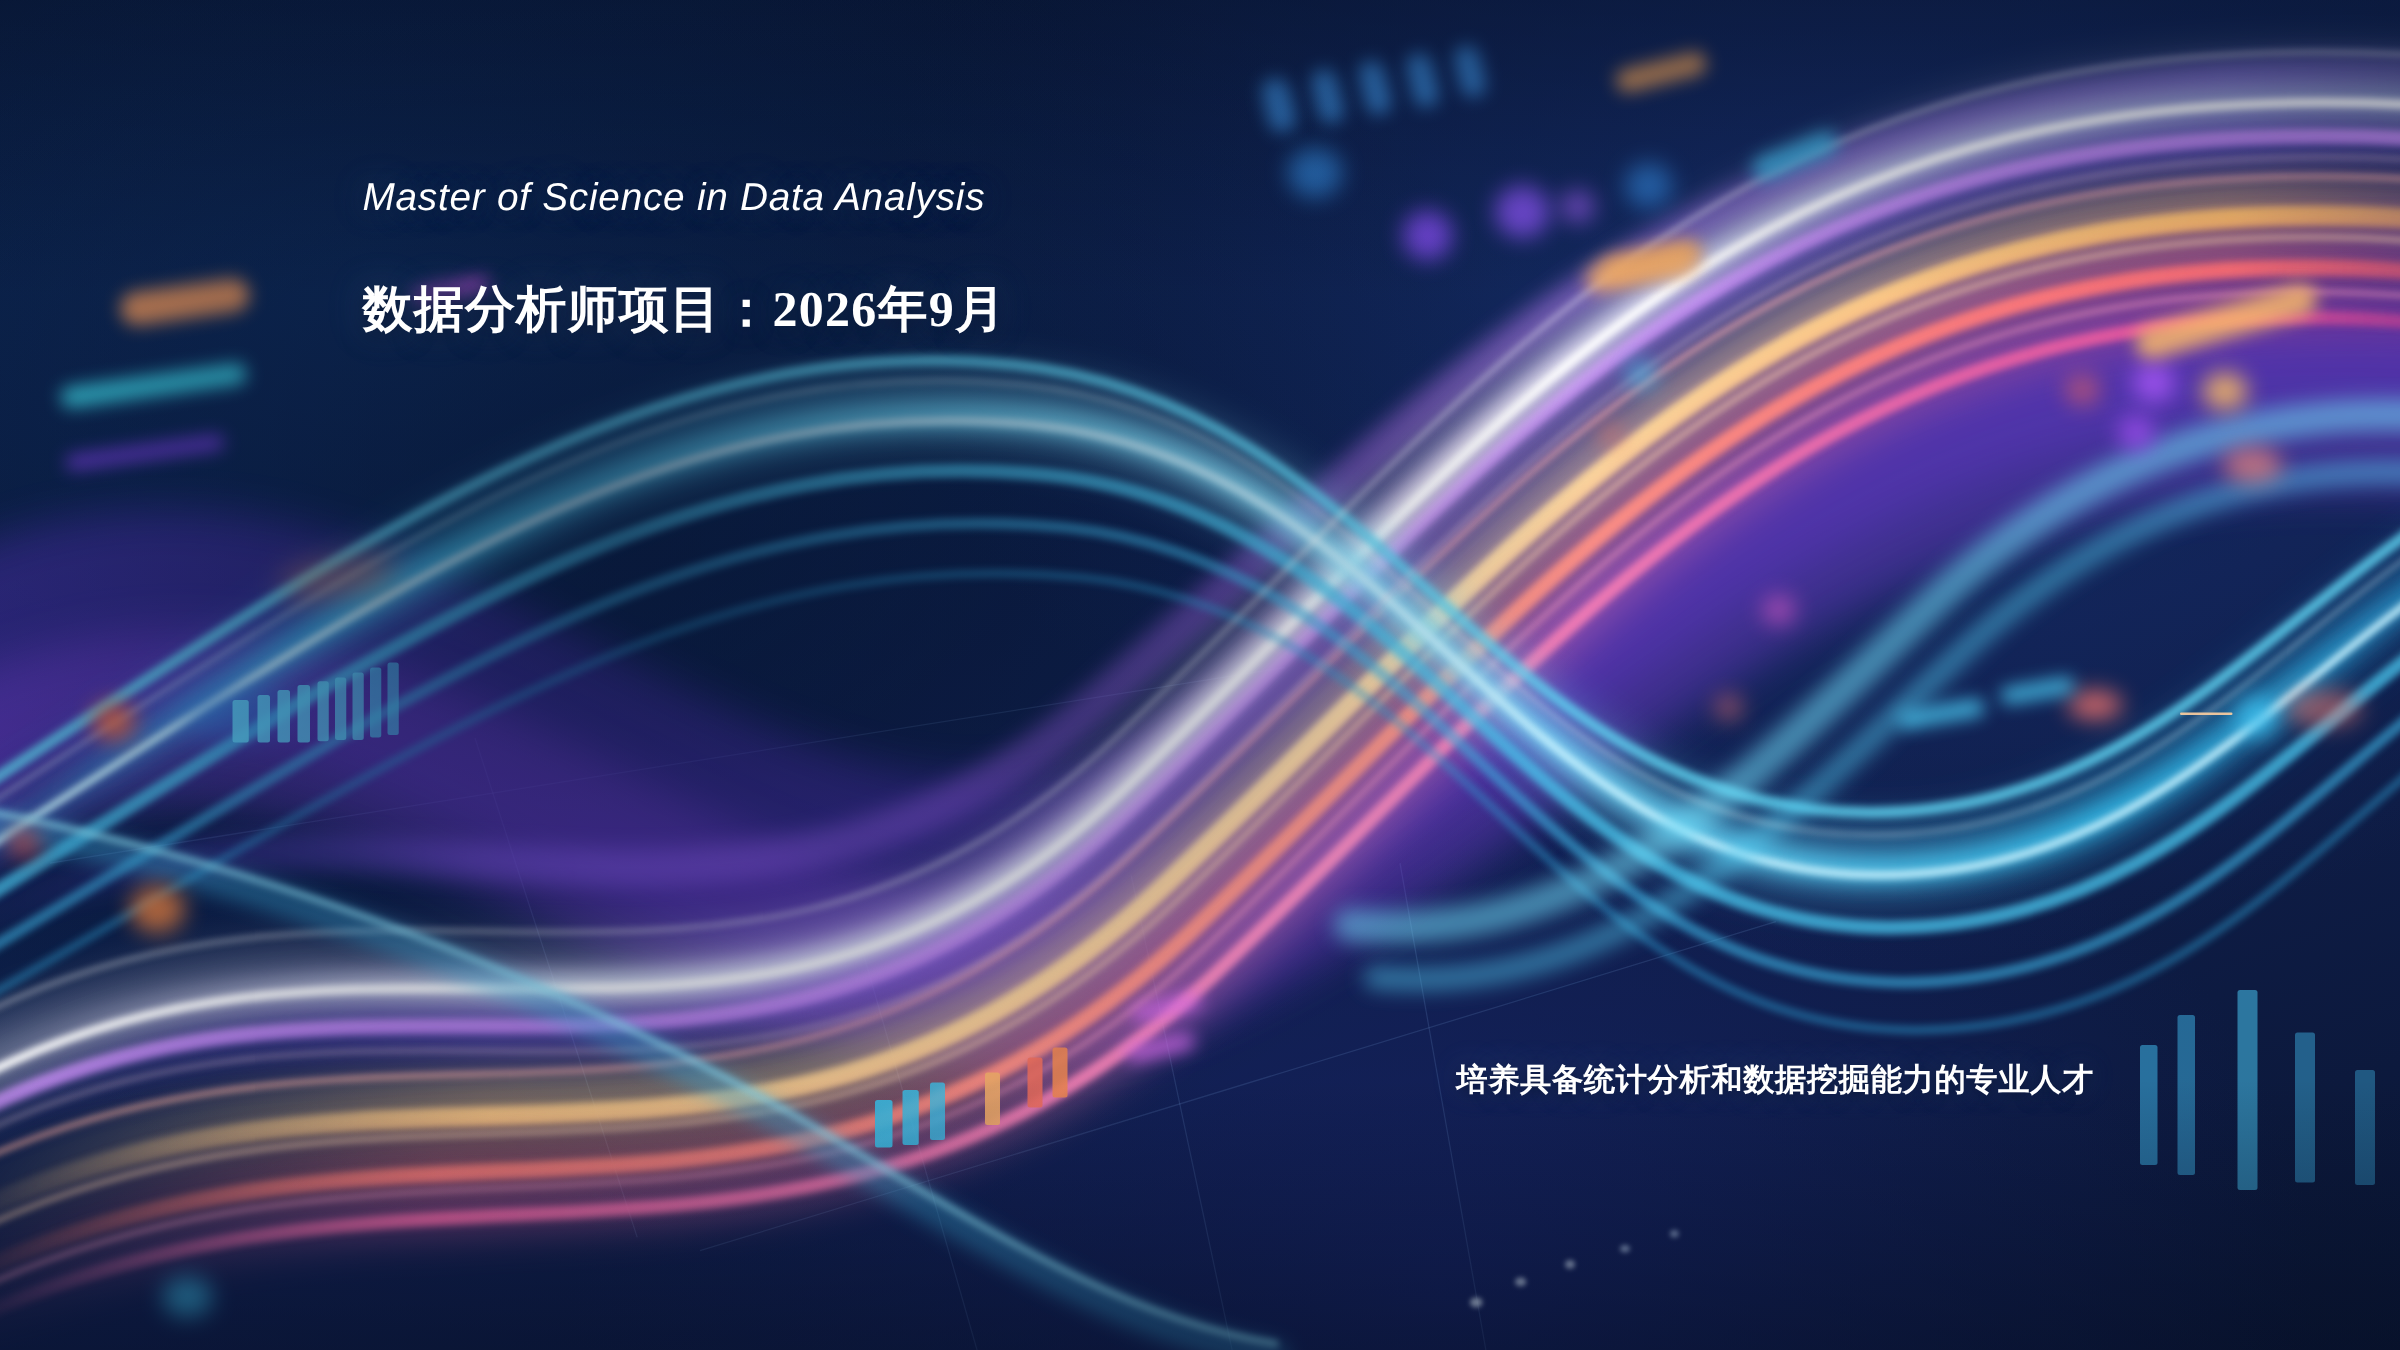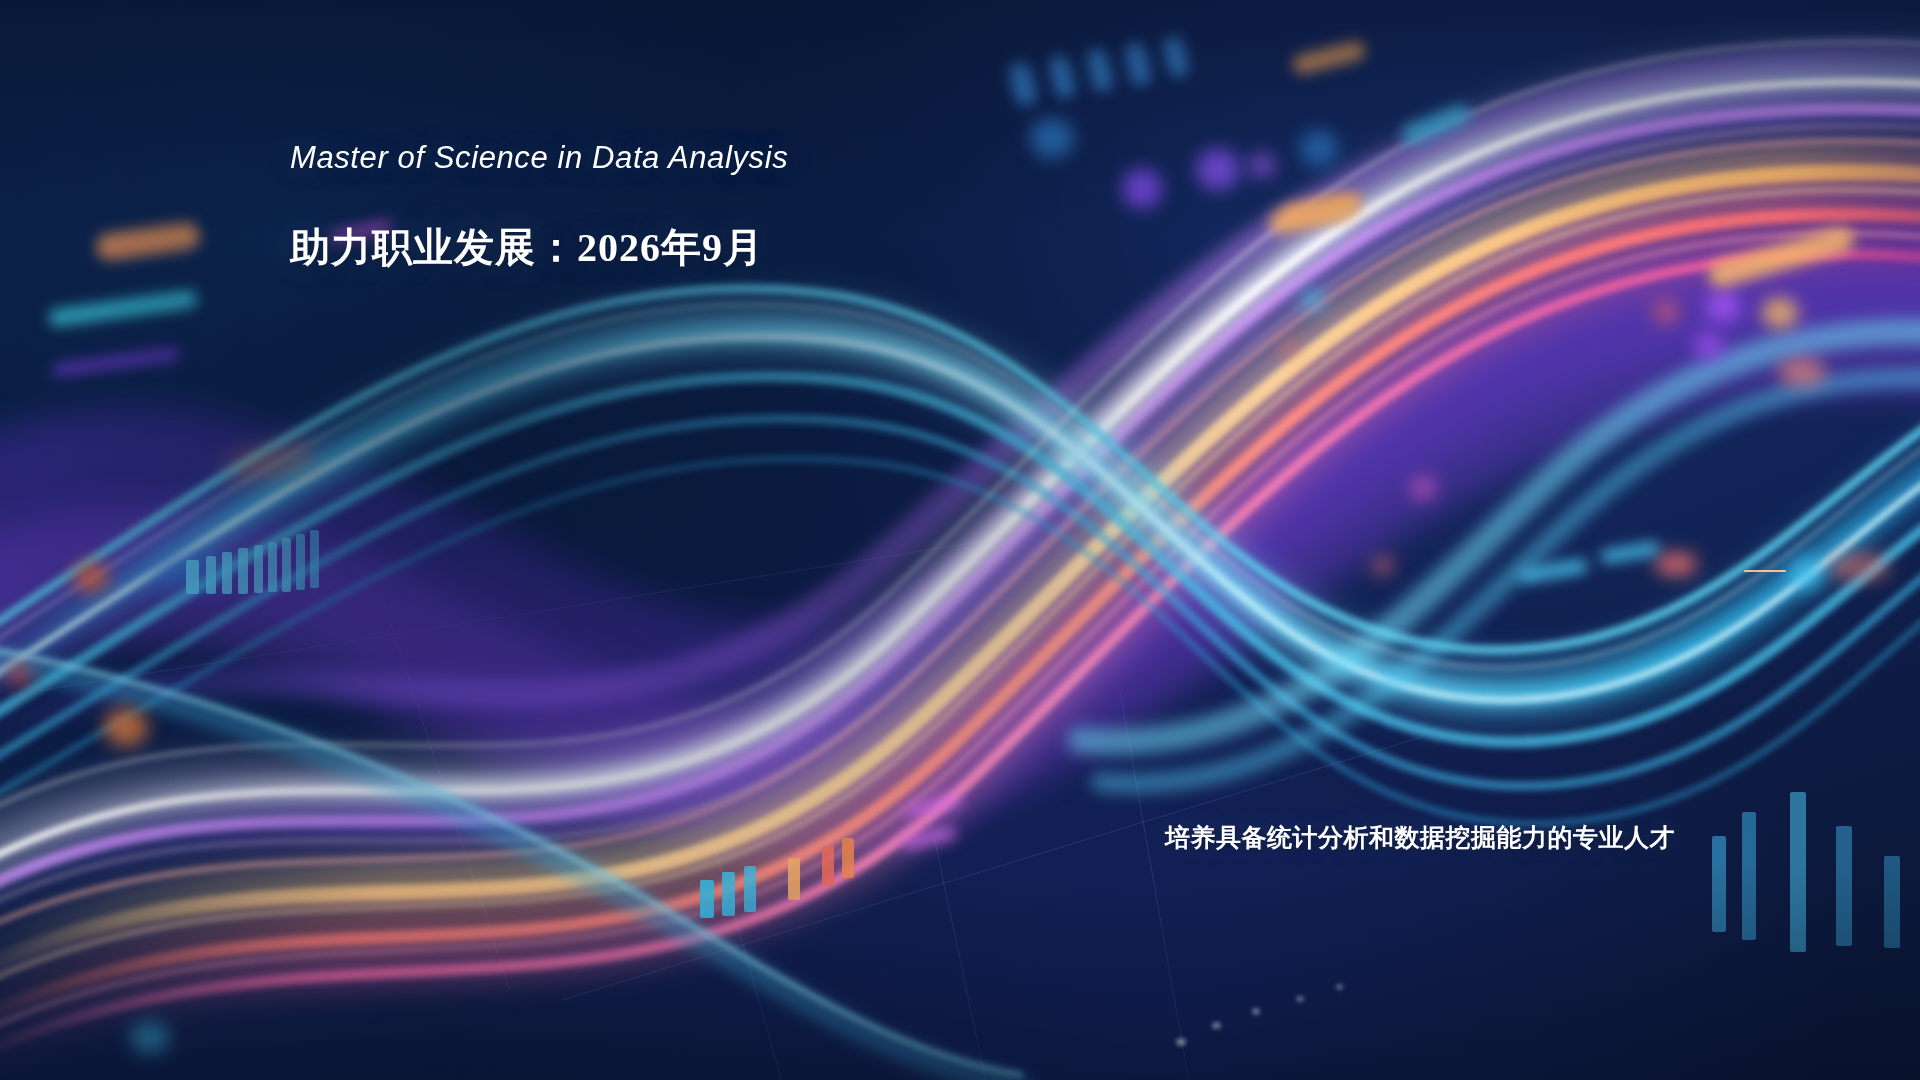--- a/index.html
+++ b/index.html
@@ -67,21 +67,21 @@
     font-size:40px;
     font-weight:700;
     color:#ffffff;
     letter-spacing:1px;
     white-space:nowrap;
     text-shadow:0 3px 18px rgba(4,14,40,.92), 0 0 30px rgba(130,190,255,.28);
   }
 
   .tagline{
     position:absolute;
-    right:245px; top:813px;
+    right:245px; top:840px;
     z-index:8;
     text-align:center;
   }
   .tagline div{
     font-size:25px;
     font-weight:700;
     color:#ffffff;
     letter-spacing:.5px;
     line-height:1.95;
     white-space:nowrap;
@@ -304,20 +304,20 @@
     <div class="dot" style="left:1296px; top:996px;  width:8px;  height:6px; background:#cfe6ff; opacity:.6; filter:blur(2px);"></div>
     <div class="dot" style="left:1336px; top:984px;  width:7px;  height:6px; background:#cfe6ff; opacity:.55; filter:blur(2px);"></div>
   </div>
 
   <div class="vignette"></div>
 
   <div class="text-block">
     <div class="eyebrow">Master of Science in Data Analysis</div>
 
 
-    <div class="date-line">助力职业发展：2026年9月</div>
+    <div class="date-line">数据分析师项目：2026年9月</div>
   </div>
 
   <div class="tagline">
     <div>培养具备统计分析和数据挖掘能力的专业人才</div>
   </div>
 
 </div>
 
 </body></html>

